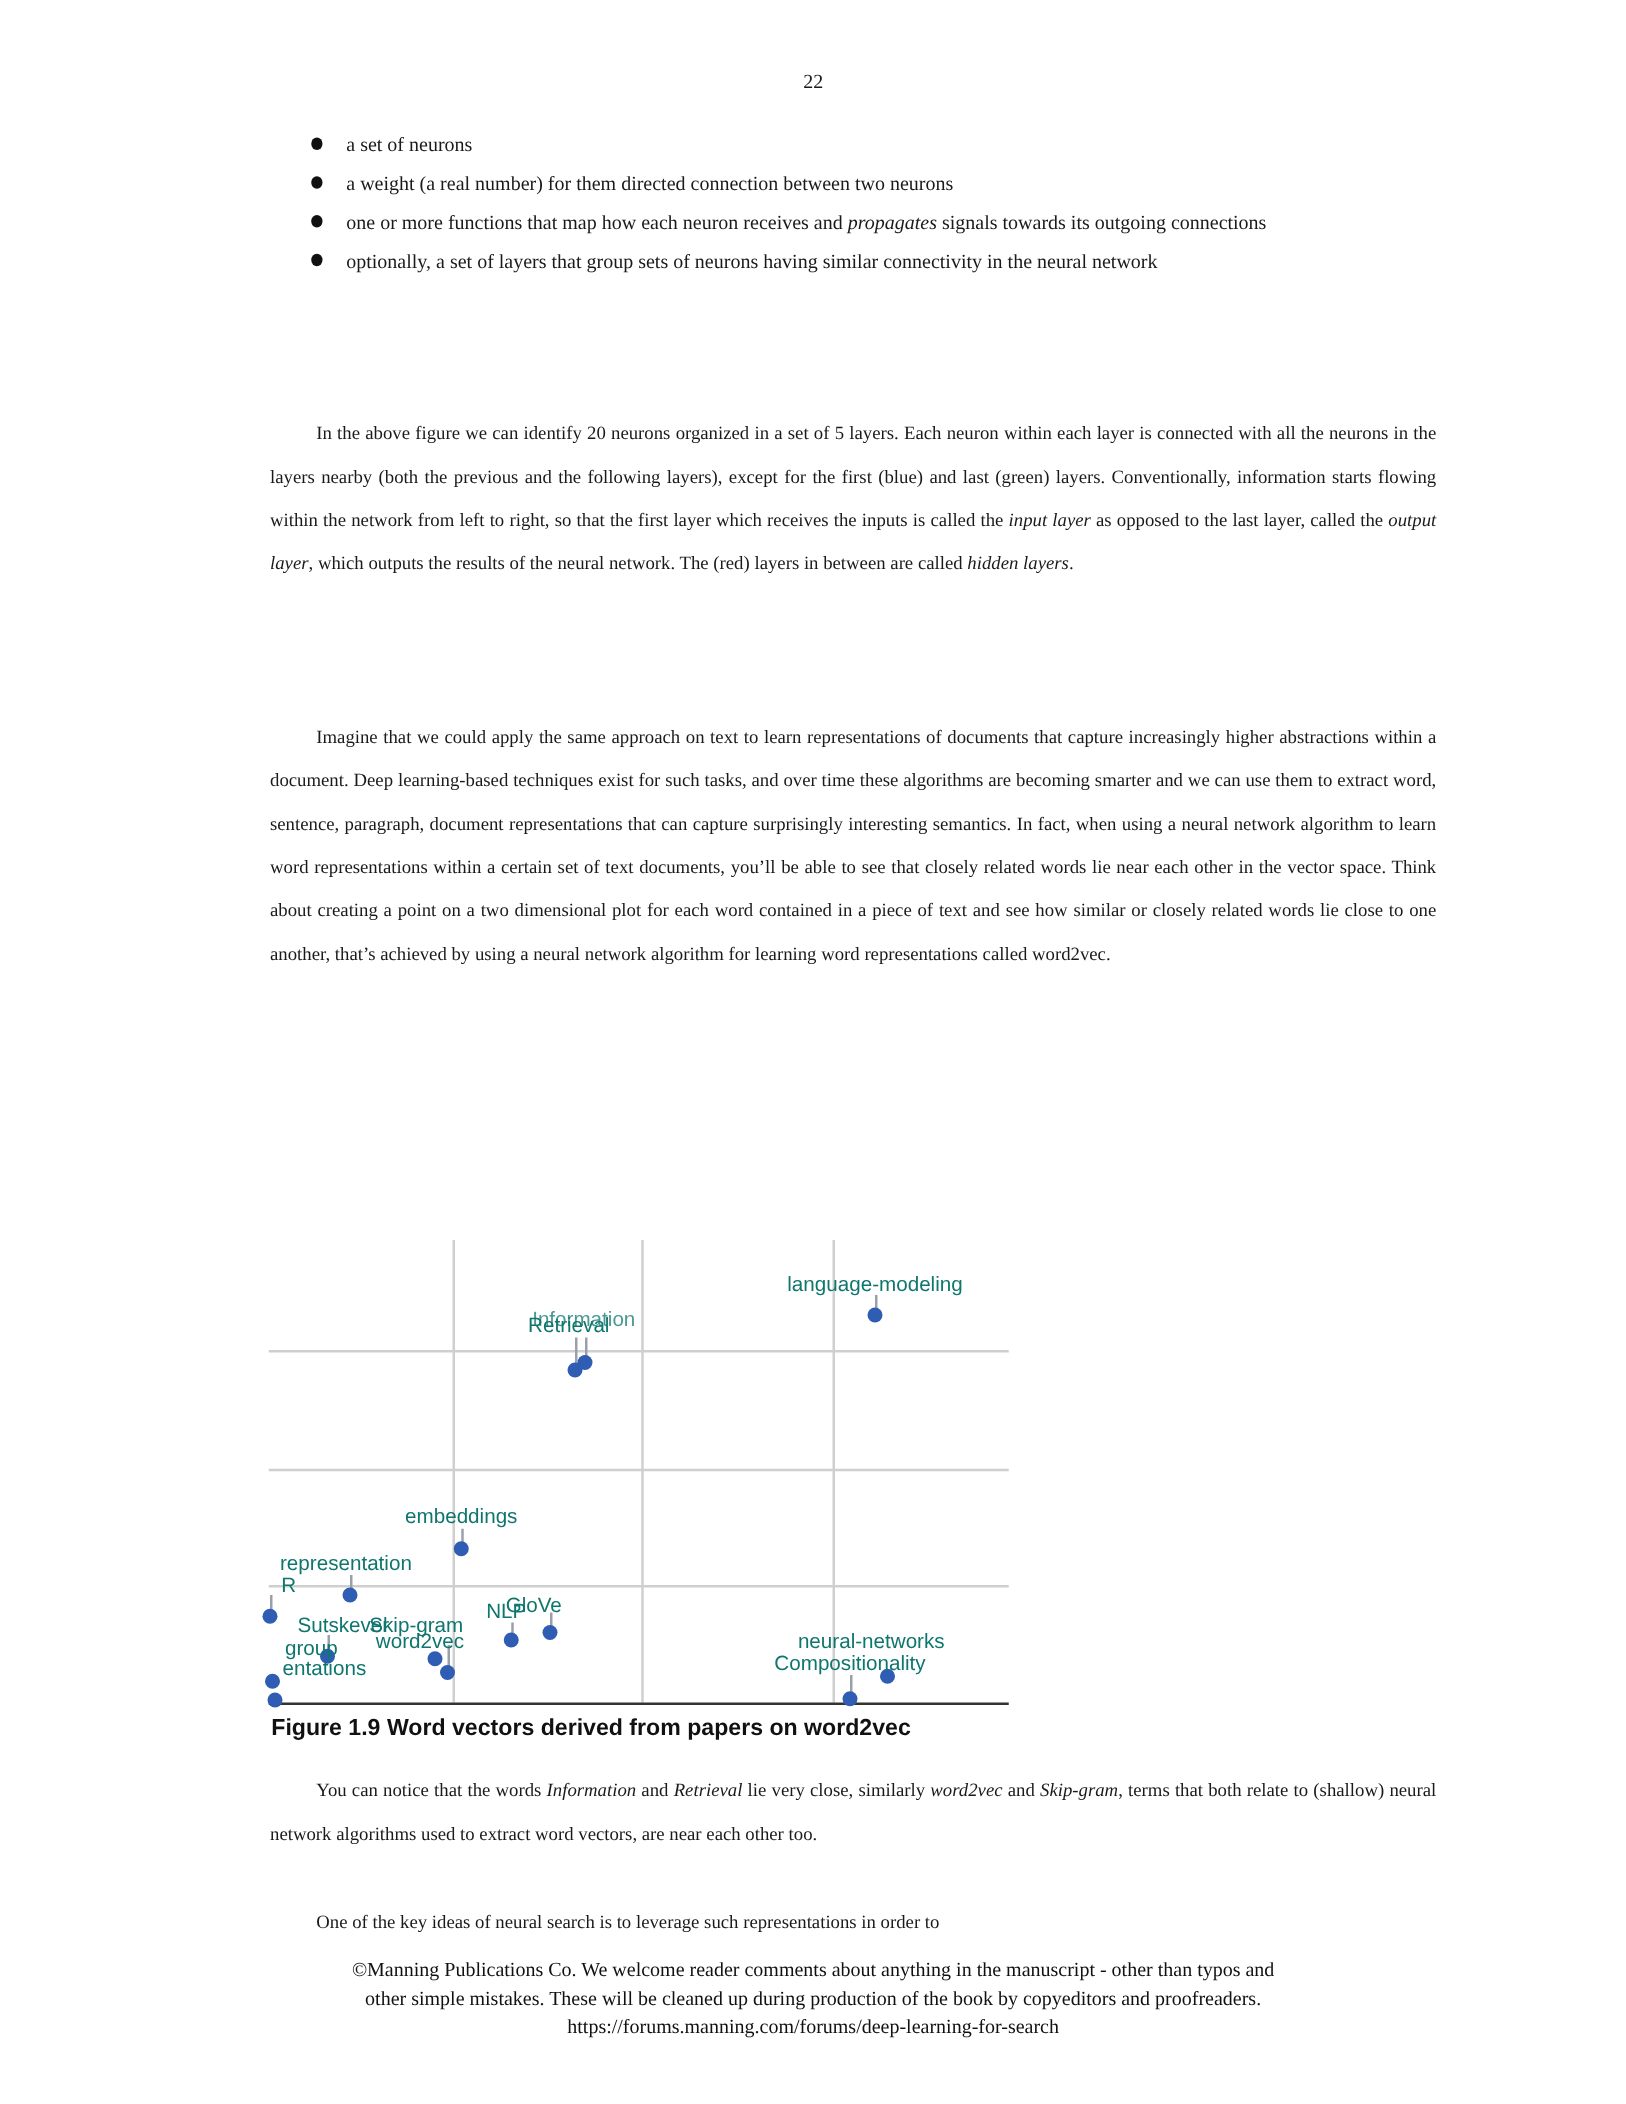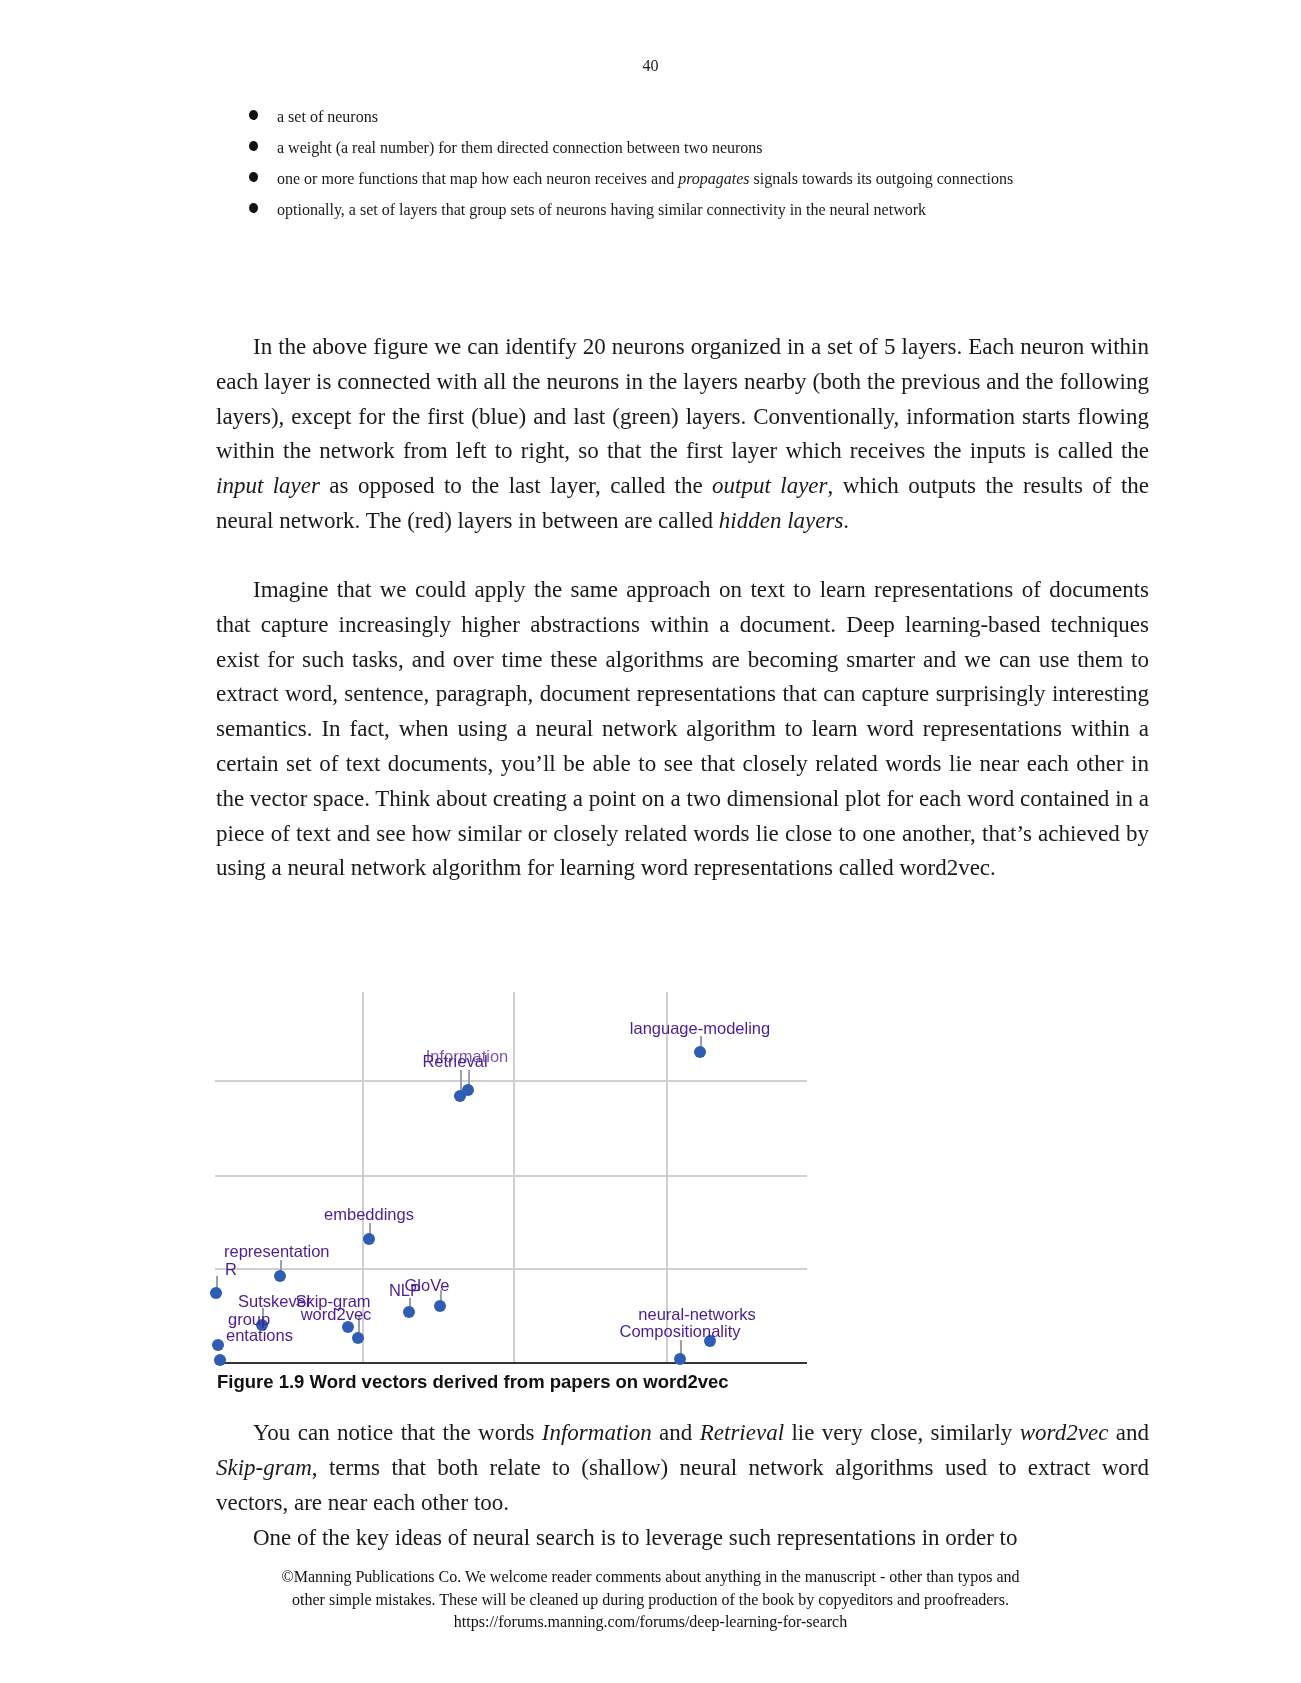--- a/index.html
+++ b/index.html
@@ -2,40 +2,40 @@
 <html><head>
 <meta charset="utf-8">
 <style>
   html, body { margin: 0; padding: 0; background: #ffffff; }
   body { width: 1301px; height: 1683px; position: relative; overflow: hidden;
          font-family: "Liberation Serif", "DejaVu Serif", serif; color: #1a1a1a; }
   .page-num { position: absolute; top: 57px; left: 0; width: 1301px; text-align: center; font-size: 16px; }
   .bullets { position: absolute; left: 240px; top: 103px; width: 900px; margin: 0; padding: 0; list-style: none; }
   .bullets li { position: relative; padding-left: 37px; font-size: 16px; line-height: 27px; margin-bottom: 4px; }
   .bullets li::before { content: ""; position: absolute; left: 9px; top: 7px; width: 9px; height: 10px; border-radius: 50%; background: #111; }
-  .para { position: absolute; left: 216px; width: 933px; font-size: 23px; line-height: 34.8px;
+  .para { position: absolute; left: 216px; width: 933px; font-size: 15px; line-height: 34.8px;
           text-align: justify; text-indent: 37px; margin: 0; }
   .para i { font-style: italic; }
   .chart { position: absolute; left: 215px; top: 990px; width: 592px; height: 374px; }
   .grid-v { position: absolute; top: 2px; bottom: 2px; width: 1.5px; background: #cfcfcf; }
   .grid-h { position: absolute; left: 0; right: 0; height: 1.5px; background: #cfcfcf; }
   .axis { position: absolute; left: 0; right: 0; bottom: 0; height: 2px; background: #333; }
   .dot { position: absolute; width: 12px; height: 12px; margin: -6px 0 0 -6px; border-radius: 50%; background: #2f5db3; }
   .stem { position: absolute; width: 1.5px; background: #9aa0aa; }
   .lbl { position: absolute; white-space: nowrap; font-family: "Liberation Sans", "DejaVu Sans", sans-serif;
-         font-size: 16.5px; color: #4c1d95; transform: translate(-50%, -50%); line-height: 1; }
+         font-size: 16.5px; color: #0f766e; transform: translate(-50%, -50%); line-height: 1; }
   .lbl.left { transform: translate(0, -50%); margin-left: 16px; }
   .caption { position: absolute; left: 217px; top: 1371px; font-family: "Liberation Sans", "DejaVu Sans", sans-serif;
              font-weight: bold; font-size: 18.5px; color: #111; white-space: nowrap; }
   .footer { position: absolute; left: 0; top: 1566px; width: 1301px; text-align: center; font-size: 16px; line-height: 22.5px; color: #111; }
 </style>
 </head>
 <body>
 
-<div class="page-num">40</div>
+<div class="page-num">22</div>
 
 <ul class="bullets">
   <li>a set of neurons</li>
   <li>a weight (a real number) for them directed connection between two neurons</li>
   <li>one or more functions that map how each neuron receives and <i>propagates</i> signals towards its outgoing connections</li>
   <li>optionally, a set of layers that group sets of neurons having similar connectivity in the neural network</li>
 </ul>
 
 <p class="para" style="top:330px">In the above figure we can identify 20 neurons organized in a set of 5 layers. Each neuron within each layer is connected with all the neurons in the layers nearby (both the previous and the following layers), except for the first (blue) and last (green) layers. Conventionally, information starts flowing within the network from left to right, so that the first layer which receives the inputs is called the <i>input layer</i> as opposed to the last layer, called the <i>output layer</i>, which outputs the results of the neural network. The (red) layers in between are called <i>hidden layers</i>.</p>
 <p class="para" style="top:573px">Imagine that we could apply the same approach on text to learn representations of documents that capture increasingly higher abstractions within a document. Deep learning-based techniques exist for such tasks, and over time these algorithms are becoming smarter and we can use them to extract word, sentence, paragraph, document representations that can capture surprisingly interesting semantics. In fact, when using a neural network algorithm to learn word representations within a certain set of text documents, you’ll be able to see that closely related words lie near each other in the vector space. Think about creating a point on a two dimensional plot for each word contained in a piece of text and see how similar or closely related words lie close to one another, that’s achieved by using a neural network algorithm for learning word representations called word2vec.</p>

